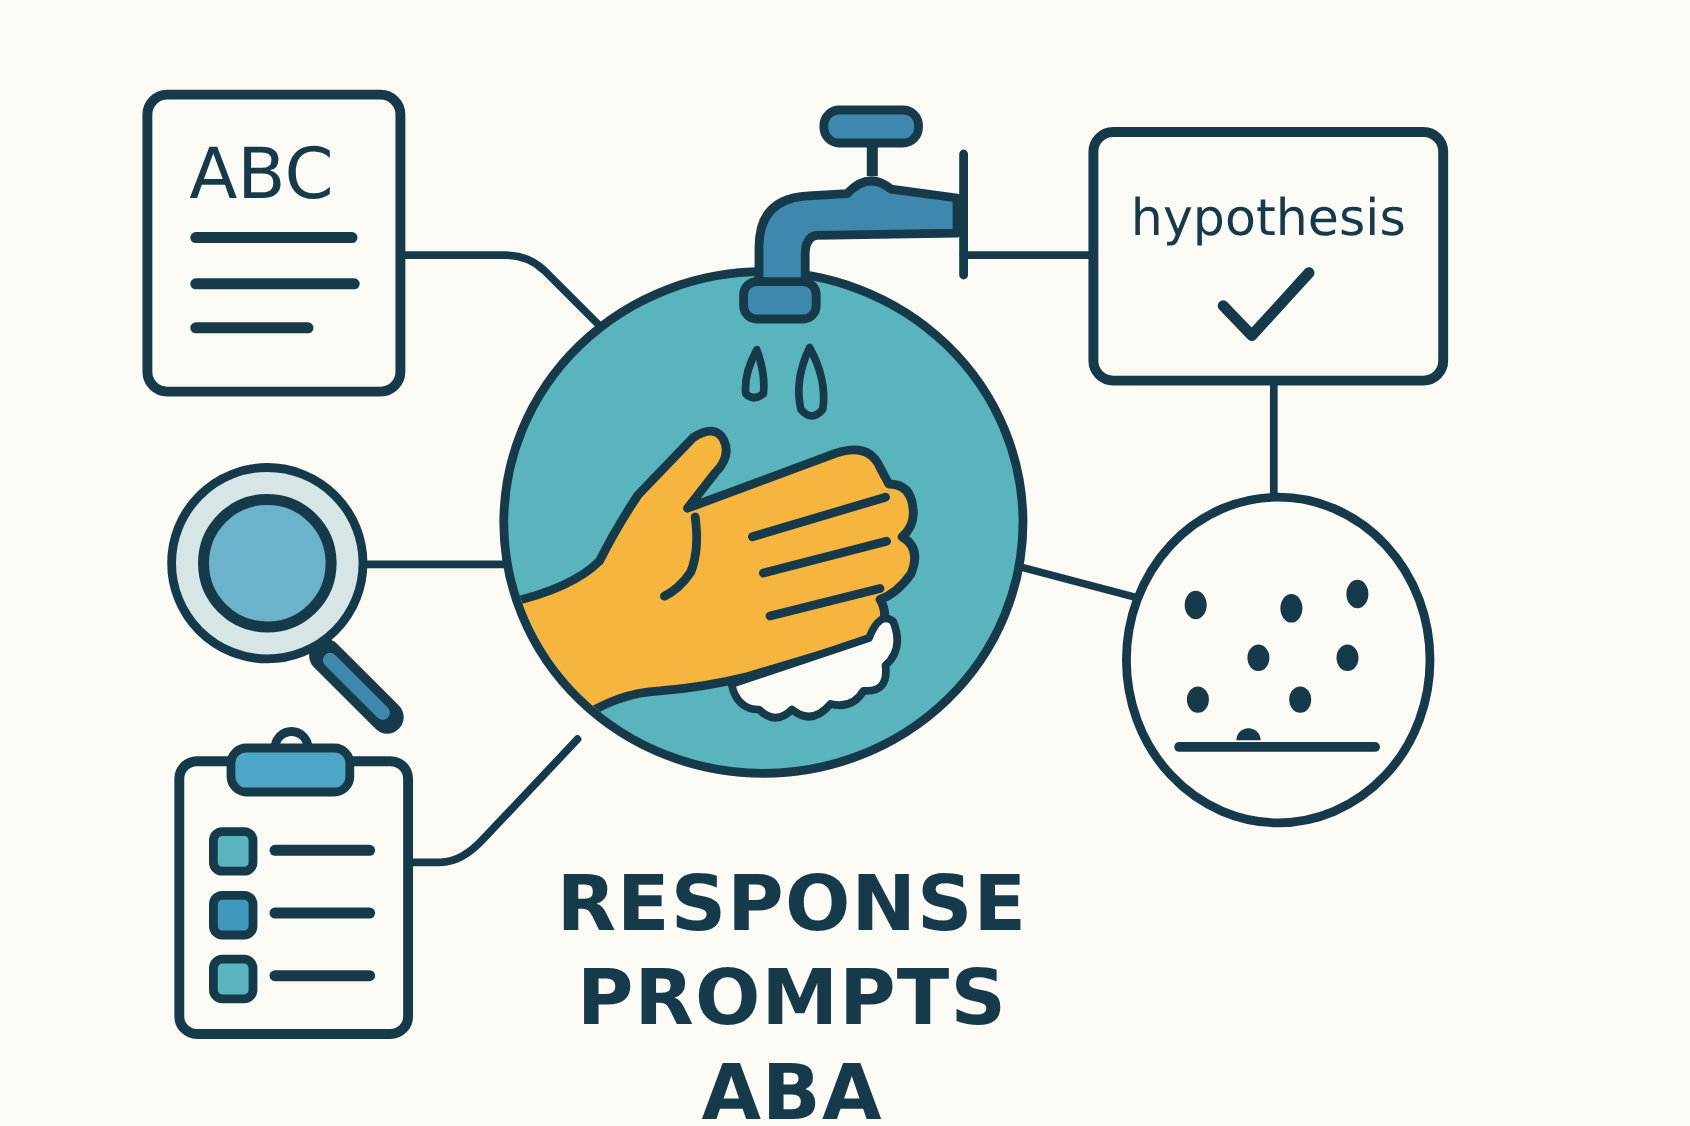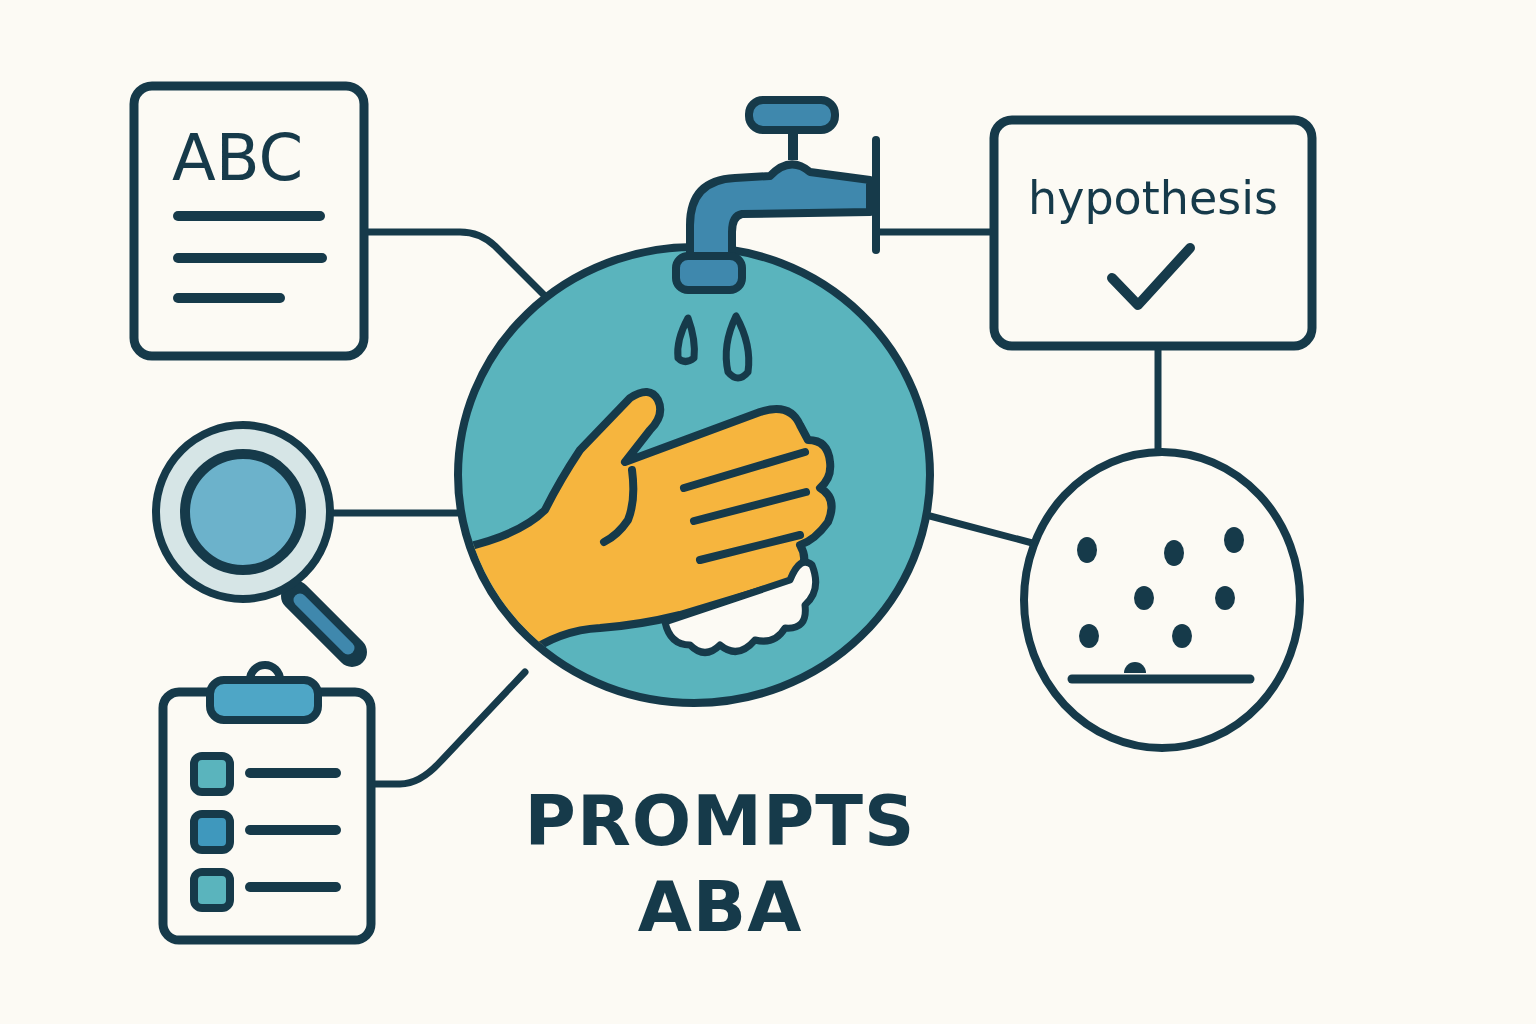--- a/index.html
+++ b/index.html
@@ -105,14 +105,15 @@
   <g>
     <line x1="876" y1="140" x2="876" y2="250" stroke="#163a4a" stroke-width="8" stroke-linecap="round"></line>
     <line x1="793" y1="128" x2="793" y2="160" stroke="#163a4a" stroke-width="10"></line>
     <rect x="749" y="100" width="86" height="30" rx="14" fill="#3f88ad" stroke="#163a4a" stroke-width="8"></rect>
     <path d="M690 262 V225 Q690 180 735 178 L770 176 Q790 155 810 172 L870 180 V212 L742 214 Q732 216 732 232 V262 Z" fill="#3f88ad" stroke="#163a4a" stroke-width="8" stroke-linejoin="round"></path>
     <rect x="676" y="256" width="66" height="34" rx="12" fill="#3f88ad" stroke="#163a4a" stroke-width="8"></rect>
   </g>
 </svg>
 
 <div class="title">
+  <div>RESPONSE</div>
   <div>PROMPTS ABA</div>
 </div>
 
 </body></html>

